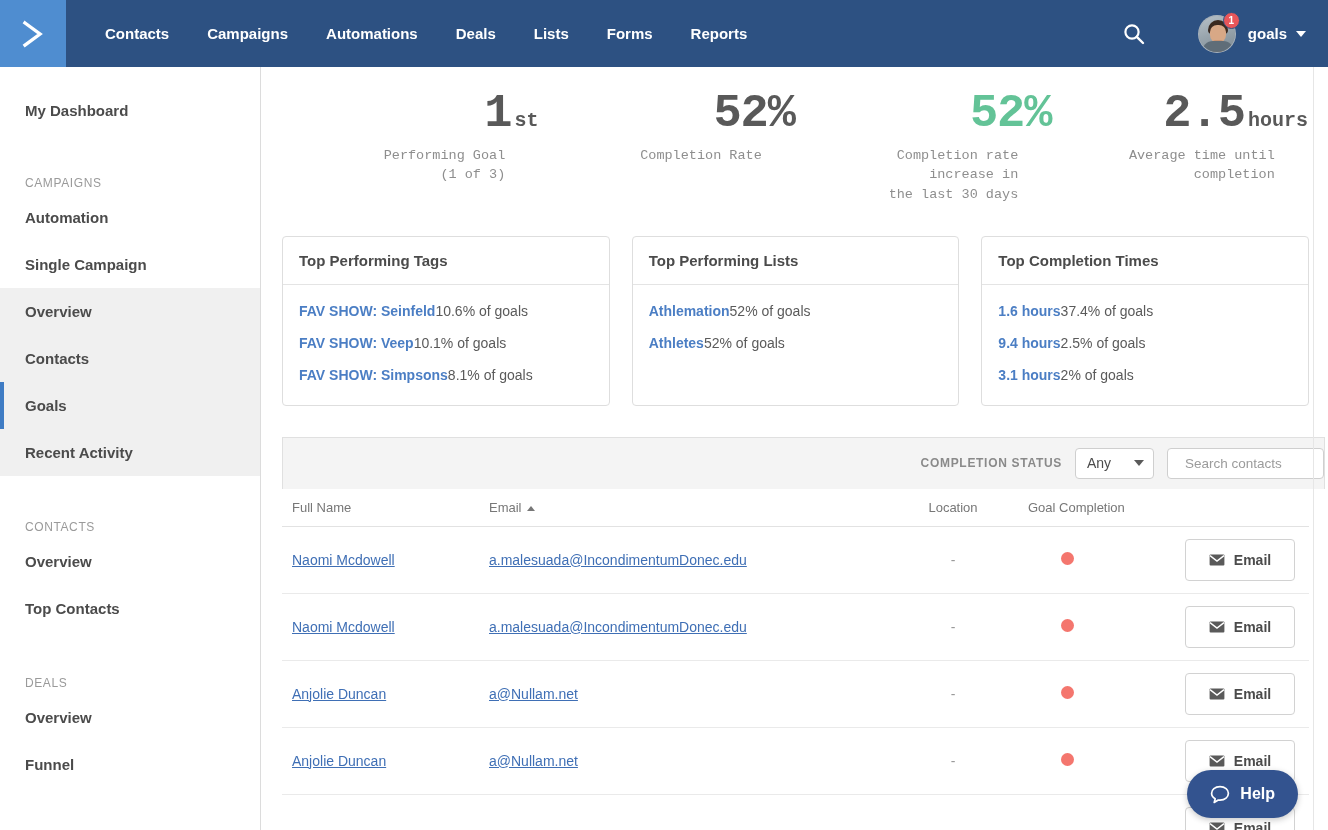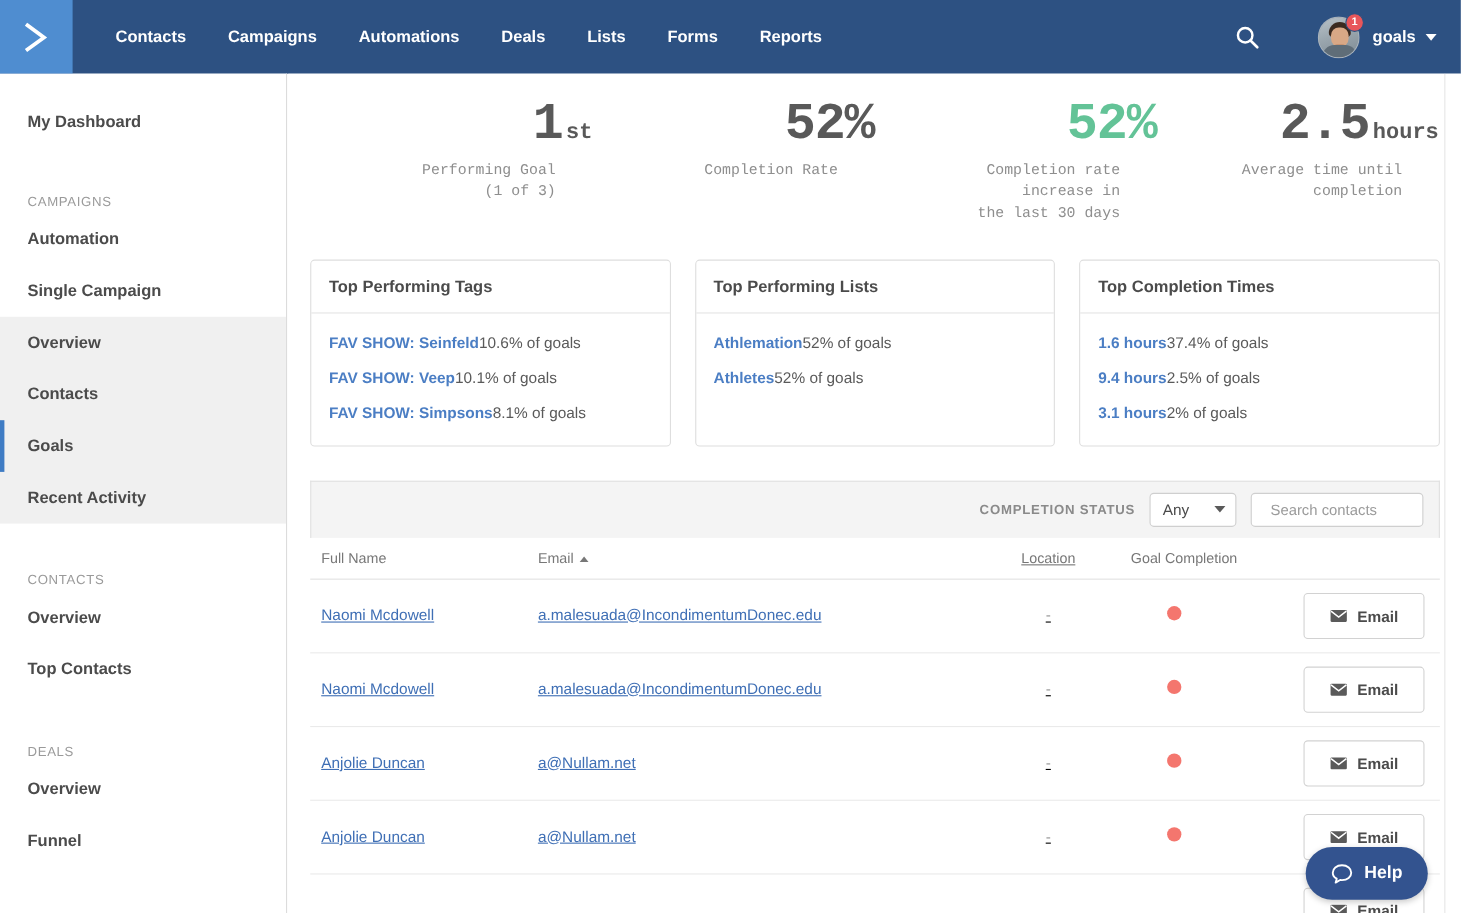--- a/index.html
+++ b/index.html
@@ -195,27 +195,27 @@
     padding: 8px 0;
   }
   .card-link {
     color: #4b7ec4; font-size: 14px; font-weight: bold;
     text-decoration: none; cursor: pointer;
   }
   .card-val { color: #5a5a5a; font-size: 14px; }
 
   
   .filter-bar {
-    margin: 31px 19px 0 20px;
+    margin: 31px 3px 0 20px;
     height: 52px;
     background: #f4f4f4;
     border: 1px solid #e0e0e0;
     border-bottom: none;
     display: flex; align-items: center; justify-content: flex-end;
-    padding-right: 14px;
+    padding-right: 0;
   }
   .filter-label {
     font-size: 12px; color: #8a8a8a;
     letter-spacing: 0.7px;
     font-weight: bold;
     margin-right: 13px;
   }
   .select-box {
     width: 79px; height: 31px;
     background: #ffffff; border: 1px solid #cfcfcf; border-radius: 4px;
@@ -254,21 +254,21 @@
     border-bottom: 1px solid #e2e2e2;
     font-size: 13px; color: #777777;
   }
   .tbl-row {
     display: flex; align-items: center;
     height: 67px;
     border-bottom: 1px solid #eaeaea;
   }
   .c-name   { width: 207px; padding-left: 10px; }
   .c-email  { width: 404px; }
-  .c-loc    { width: 120px; text-align: center; text-decoration: underline; }
+  .c-loc    { width: 120px; text-align: center; }
   .c-goal   { width: 150px; text-align: left; padding-left: 48px; }
   .c-act    { flex: 1; display: flex; justify-content: flex-end; padding-right: 14px; }
   .tbl-head .c-goal { padding-left: 15px; }
   .tbl-head .c-loc  { text-align: center; }
   .sort-caret {
     display: inline-block;
     width: 0; height: 0;
     border-left: 4px solid transparent;
     border-right: 4px solid transparent;
     border-bottom: 5px solid #777777;

